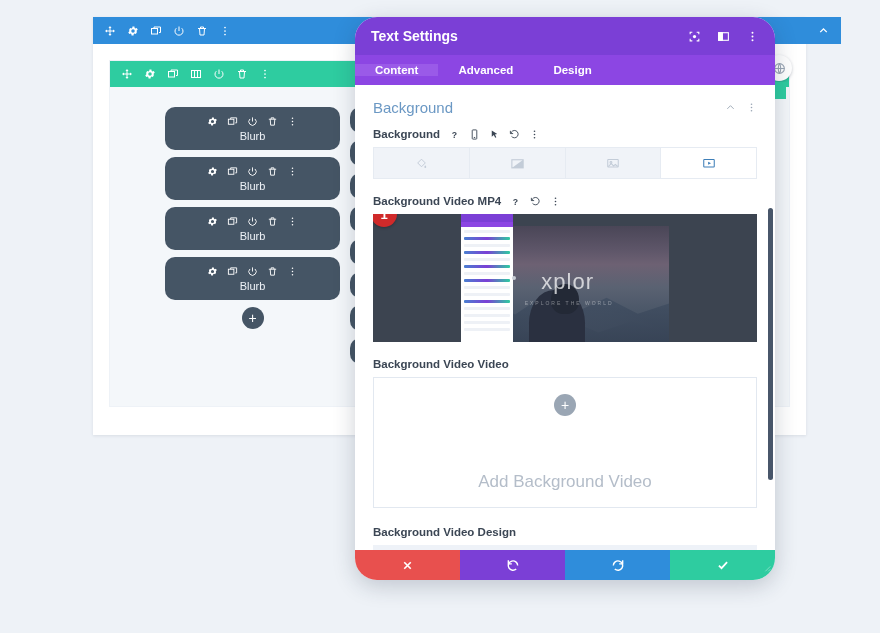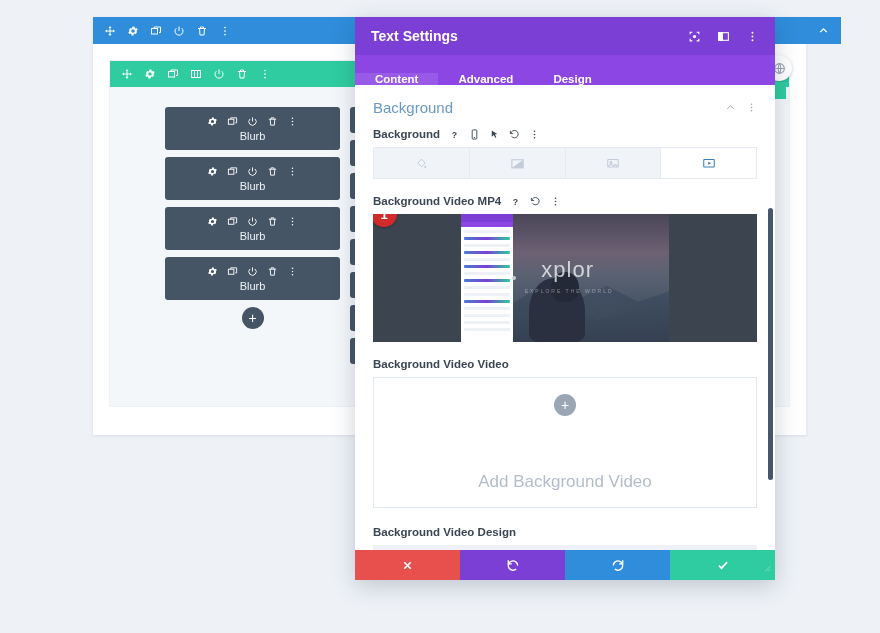--- a/index.html
+++ b/index.html
@@ -52,21 +52,21 @@
   .columns {
     position: absolute; left: 0; top: 26px; right: 0; bottom: 0;
     display: flex; gap: 10px; padding: 20px 0 0 0;
   }
   .col { position: relative; }
   .col-left  { width: 175px; margin-left: 55px; }
   .col-right { width: 175px; }
 
   .module {
     background: #455565;
-    border-radius: 3px;
+    border-radius: 10px;
     margin-bottom: 7px;
     color: #fff;
     display: flex; flex-direction: column;
     align-items: center; justify-content: center;
   }
   .module-lg { height: 43px; padding: 5px 0 4px; }
   .module-sm { height: 26px; justify-content: center; }
   .module-icons { display: flex; align-items: center; gap: 9px; }
   .module-label { font-size: 11px; margin-top: 3px; color: #eef2f7; }
 
@@ -98,31 +98,32 @@
   }
 
   
   .modal {
     position: absolute; left: 355px; top: 17px;
     width: 420px; height: 563px;
     background: #ffffff;
     box-shadow: 0 6px 22px rgba(30,45,70,.22);
     display: flex; flex-direction: column;
     overflow: hidden;
+    border-radius: 22px;
   }
   .modal-header {
     height: 38px; background: #7b3fd6;
     display: flex; align-items: center;
     padding: 0 16px; color: #fff; flex: none;
   }
   .modal-title { font-size: 14px; font-weight: bold; flex: 1; }
   .modal-header-icons { display: flex; align-items: center; gap: 16px; }
   .modal-tabs {
     height: 30px; background: #8c46e3;
-    display: flex; align-items: flex-end; flex: none;
+    display: flex; align-items: center; flex: none;
   }
   .tab {
     display: flex; align-items: center; padding: 0 20px;
     font-size: 11.5px; font-weight: bold; color: #ffffff;
   }
   .tab.active { background: #9a5ae8; }
 
   .modal-body {
     position: relative; flex: 1;
     background: #fff; overflow: hidden;
@@ -157,21 +158,21 @@
   }
   .bg-type-tab.active { background: #ffffff; color: #3f7fb8; }
 
   .video-preview {
     position: relative;
     width: 100%; height: 128px;
     background: #3c4450;
     overflow: hidden; margin-bottom: 16px;
   }
   .vp-photo {
-    position: absolute; left: 88px; top: 0; width: 208px; height: 128px;
+    position: absolute; left: 88px; top: 12px; width: 208px; height: 128px;
     background:
       radial-gradient(ellipse 120px 60px at 60% 95%, rgba(215,220,230,.55), rgba(215,220,230,0) 70%),
       linear-gradient(180deg,#4a4657 0%, #5d5568 18%, #6d6173 30%, #5a6272 48%, #4b5768 66%, #3e4a5c 100%);
   }
   .vp-mtn {
     position: absolute; left: 0; bottom: 0; width: 100%; height: 72px;
     background: linear-gradient(180deg, rgba(70,84,104,.85), rgba(52,64,82,.95));
     clip-path: polygon(0 46%, 13% 26%, 26% 45%, 40% 18%, 55% 42%, 70% 22%, 85% 44%, 100% 30%, 100% 100%, 0 100%);
   }
   .vp-mtn2 {

